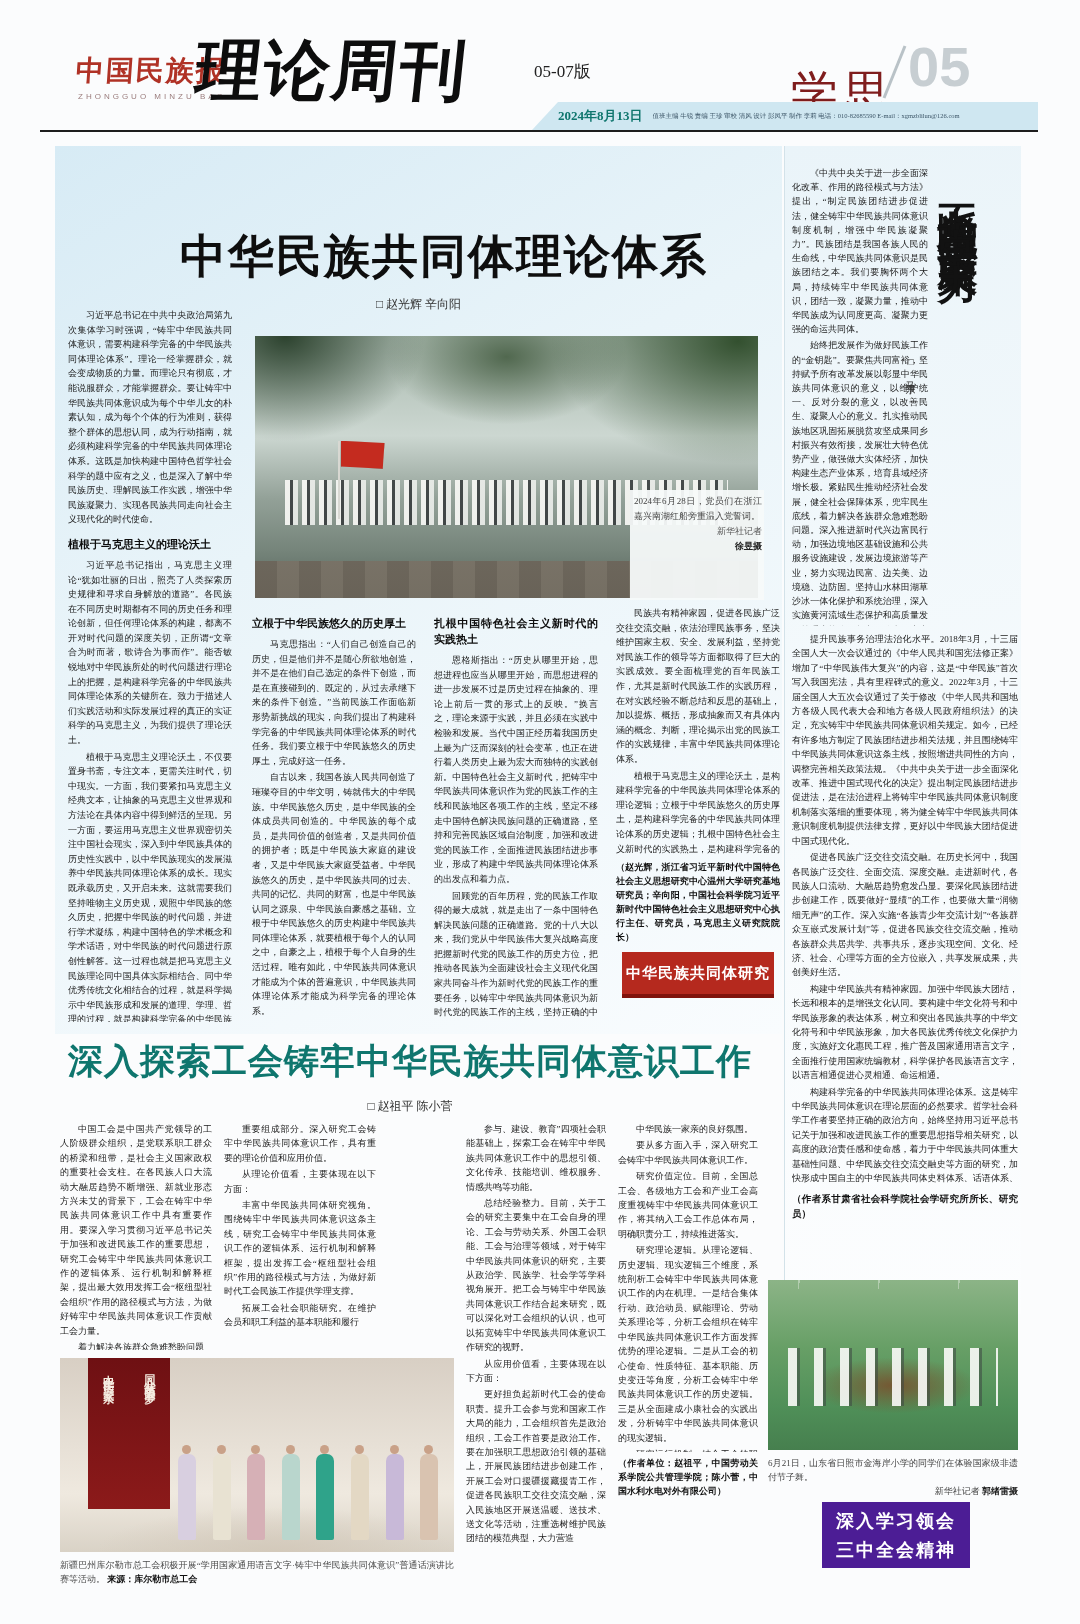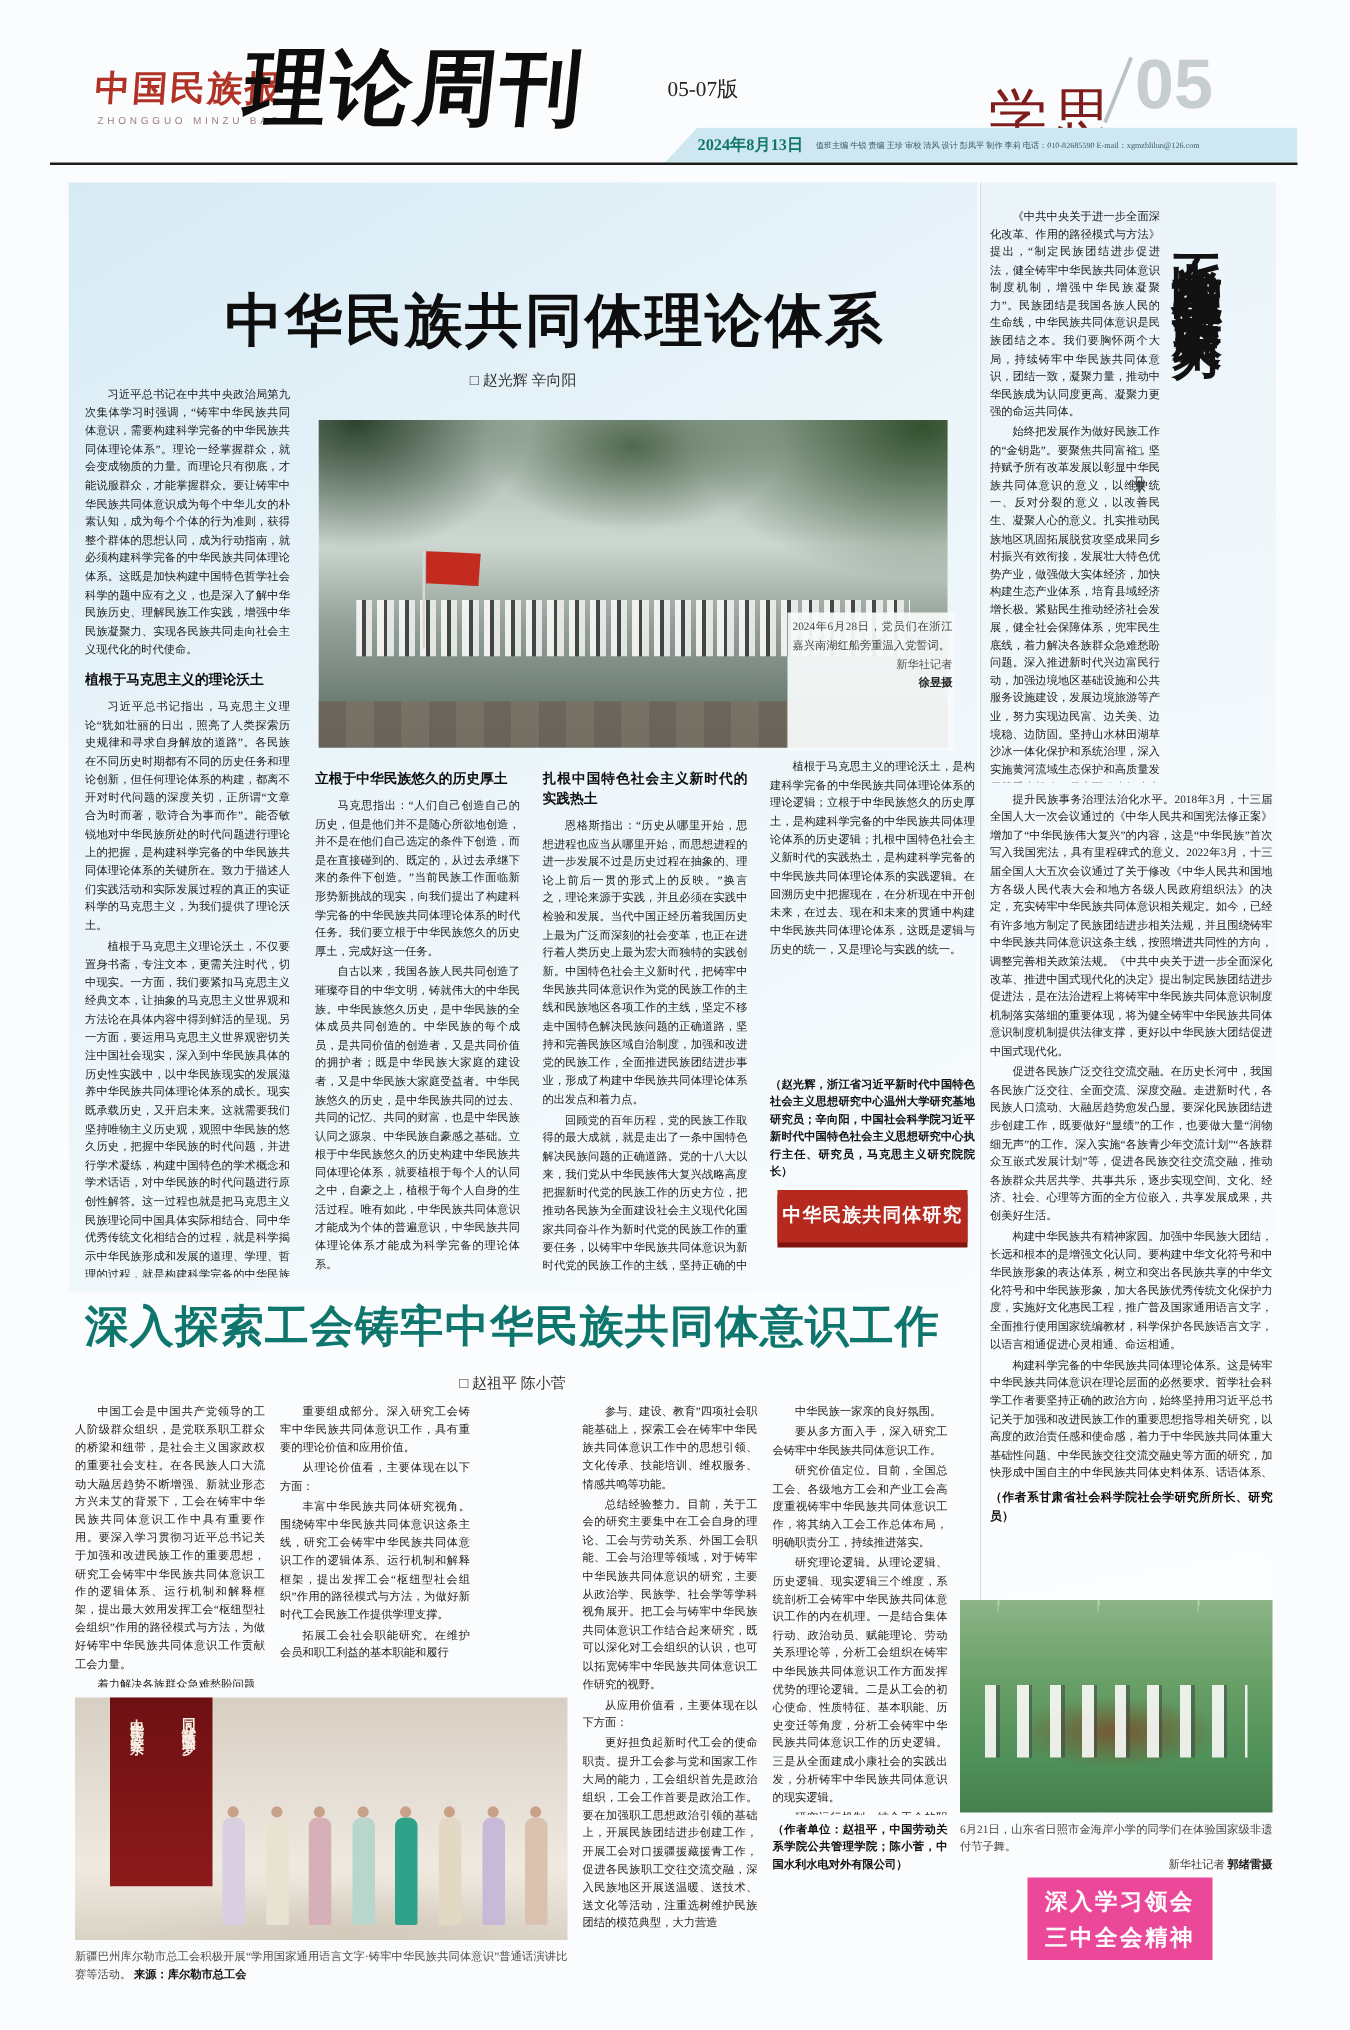--- a/index.html
+++ b/index.html
@@ -65,21 +65,21 @@
   .sphoto{left:768px;top:1280px;width:250px;height:170px;
      background:
        linear-gradient(100deg,rgba(255,255,255,.35) 0 2px,transparent 2px 60px) 30px 0/80px 100%,
        radial-gradient(ellipse 120px 40px at 50% 62%,rgba(122,77,43,.85) 0%,rgba(122,77,43,0) 70%),
        linear-gradient(180deg,#8cb487 0%,#679f66 40%,#4f8f58 75%,#467f4e 100%);}
   .kids{position:absolute;left:8%;top:40%;width:84%;height:34%;
      background:repeating-linear-gradient(90deg,rgba(250,250,248,.9) 0 9px,rgba(60,70,66,.55) 9px 12px,transparent 12px 26px);}
   .scaption{left:768px;top:1456px;width:250px;font-size:9px;line-height:14px;color:#444;text-align:justify;}
   .scaption .credit{text-align:right;}
   .scaption .credit b{color:#222;}
-  .promo{left:822px;top:1502px;width:148px;height:66px;background:#ec4899;color:#fff;text-align:center;
+  .promo{left:822px;top:1502px;width:148px;height:66px;background:#4c1d95;color:#fff;text-align:center;
          font-weight:900;font-size:18px;line-height:29px;letter-spacing:2px;padding-top:5px;box-sizing:border-box;}
   
   .h2{left:60px;top:1038px;width:700px;text-align:center;font-size:35px;font-weight:900;letter-spacing:1px;color:#0f766e;}
   .byline-bot{left:60px;top:1098px;width:700px;text-align:center;font-size:12px;color:#333;}
   .bcol{font-size:9px;line-height:14.4px;text-align:justify;overflow:hidden;}
   .bcol1{left:60px;top:1122px;width:152px;height:228px;}
   .bcol2{left:224px;top:1122px;width:152px;height:228px;}
   .bcol3{left:466px;top:1122px;width:140px;height:474px;}
   .bcol4{left:618px;top:1122px;width:140px;height:330px;}
   .b-attr{left:618px;top:1456px;width:140px;font-size:9px;line-height:14px;font-weight:bold;text-align:justify;color:#111;}
@@ -146,20 +146,21 @@
       <div class="subhead">立根于中华民族悠久的历史厚土</div>
       <div class="para">马克思指出：“人们自己创造自己的历史，但是他们并不是随心所欲地创造，并不是在他们自己选定的条件下创造，而是在直接碰到的、既定的，从过去承继下来的条件下创造。”当前民族工作面临新形势新挑战的现实，向我们提出了构建科学完备的中华民族共同体理论体系的时代任务。我们要立根于中华民族悠久的历史厚土，完成好这一任务。</div>
       <div class="para">自古以来，我国各族人民共同创造了璀璨夺目的中华文明，铸就伟大的中华民族。中华民族悠久历史，是中华民族的全体成员共同创造的。中华民族的每个成员，是共同价值的创造者，又是共同价值的拥护者；既是中华民族大家庭的建设者，又是中华民族大家庭受益者。中华民族悠久的历史，是中华民族共同的过去、共同的记忆、共同的财富，也是中华民族认同之源泉、中华民族自豪感之基础。立根于中华民族悠久的历史构建中华民族共同体理论体系，就要植根于每个人的认同之中，自豪之上，植根于每个人自身的生活过程。唯有如此，中华民族共同体意识才能成为个体的普遍意识，中华民族共同体理论体系才能成为科学完备的理论体系。</div>
     </div>
   <div class="abs mcol mcol3">
       <div class="subhead">扎根中国特色社会主义新时代的实践热土</div>
       <div class="para">恩格斯指出：“历史从哪里开始，思想进程也应当从哪里开始，而思想进程的进一步发展不过是历史过程在抽象的、理论上前后一贯的形式上的反映。”换言之，理论来源于实践，并且必须在实践中检验和发展。当代中国正经历着我国历史上最为广泛而深刻的社会变革，也正在进行着人类历史上最为宏大而独特的实践创新。中国特色社会主义新时代，把铸牢中华民族共同体意识作为党的民族工作的主线和民族地区各项工作的主线，坚定不移走中国特色解决民族问题的正确道路，坚持和完善民族区域自治制度，加强和改进党的民族工作，全面推进民族团结进步事业，形成了构建中华民族共同体理论体系的出发点和着力点。</div>
       <div class="para">回顾党的百年历程，党的民族工作取得的最大成就，就是走出了一条中国特色解决民族问题的正确道路。党的十八大以来，我们党从中华民族伟大复兴战略高度把握新时代党的民族工作的历史方位，把推动各民族为全面建设社会主义现代化国家共同奋斗作为新时代党的民族工作的重要任务，以铸牢中华民族共同体意识为新时代党的民族工作的主线，坚持正确的中华民族历史观，坚持各民族一律平等，高举中华民族大团结旗帜，坚持和完善民族区域自治制度，构筑中华</div>
     </div>
   <div class="abs mcol mcol4">
+      <div class="para">民族共有精神家园，促进各民族广泛交往交流交融，依法治理民族事务，坚决维护国家主权、安全、发展利益，坚持党对民族工作的领导等方面都取得了巨大的实践成效。要全面梳理党的百年民族工作，尤其是新时代民族工作的实践历程，在对实践经验不断总结和反思的基础上，加以提炼、概括，形成抽象而又有具体内涵的概念、判断，理论揭示出党的民族工作的实践规律，丰富中华民族共同体理论体系。</div>
       <div class="para">植根于马克思主义的理论沃土，是构建科学完备的中华民族共同体理论体系的理论逻辑；立根于中华民族悠久的历史厚土，是构建科学完备的中华民族共同体理论体系的历史逻辑；扎根中国特色社会主义新时代的实践热土，是构建科学完备的中华民族共同体理论体系的实践逻辑。在回溯历史中把握现在，在分析现在中开创未来，在过去、现在和未来的贯通中构建中华民族共同体理论体系，这既是逻辑与历史的统一，又是理论与实践的统一。</div>
     </div>
   <div class="abs m-attr">（赵光辉，浙江省习近平新时代中国特色社会主义思想研究中心温州大学研究基地研究员；辛向阳，中国社会科学院习近平新时代中国特色社会主义思想研究中心执行主任、研究员，马克思主义研究院院长）</div>
   <div class="abs tagbox">中华民族共同体研究</div>
 
   <div class="abs rcolA">
       <div class="para">《中共中央关于进一步全面深化改革、作用的路径模式与方法》提出，“制定民族团结进步促进法，健全铸牢中华民族共同体意识制度机制，增强中华民族凝聚力”。民族团结是我国各族人民的生命线，中华民族共同体意识是民族团结之本。我们要胸怀两个大局，持续铸牢中华民族共同体意识，团结一致，凝聚力量，推动中华民族成为认同度更高、凝聚力更强的命运共同体。</div>
       <div class="para">始终把发展作为做好民族工作的“金钥匙”。要聚焦共同富裕，坚持赋予所有改革发展以彰显中华民族共同体意识的意义，以维护统一、反对分裂的意义，以改善民生、凝聚人心的意义。扎实推动民族地区巩固拓展脱贫攻坚成果同乡村振兴有效衔接，发展壮大特色优势产业，做强做大实体经济，加快构建生态产业体系，培育县域经济增长极。紧贴民生推动经济社会发展，健全社会保障体系，兜牢民生底线，着力解决各族群众急难愁盼问题。深入推进新时代兴边富民行动，加强边境地区基础设施和公共服务设施建设，发展边境旅游等产业，努力实现边民富、边关美、边境稳、边防固。坚持山水林田湖草沙冰一体化保护和系统治理，深入实施黄河流域生态保护和高质量发展等重大战略，坚定不移走好生态文明建设同高质量发展互促共赢的创新发展之路，推动各民族共同走向社会主义现代化。</div>
     </div>
   <div class="abs vtitle">不断增强中华民族凝聚力</div>

